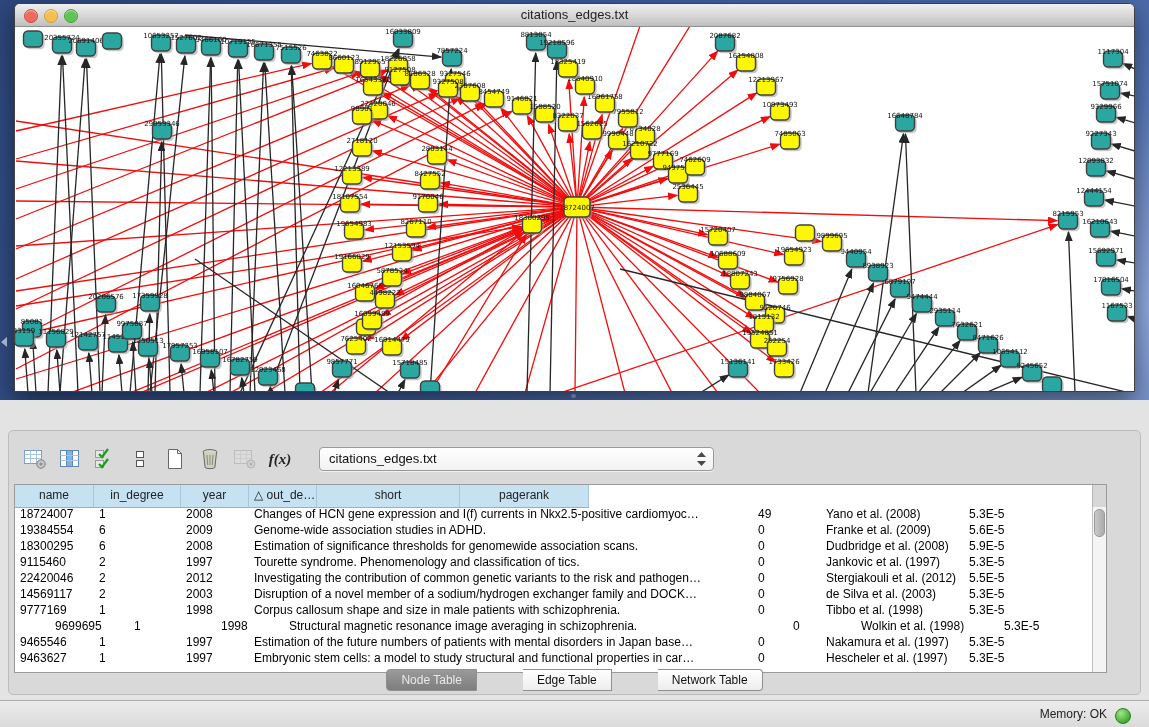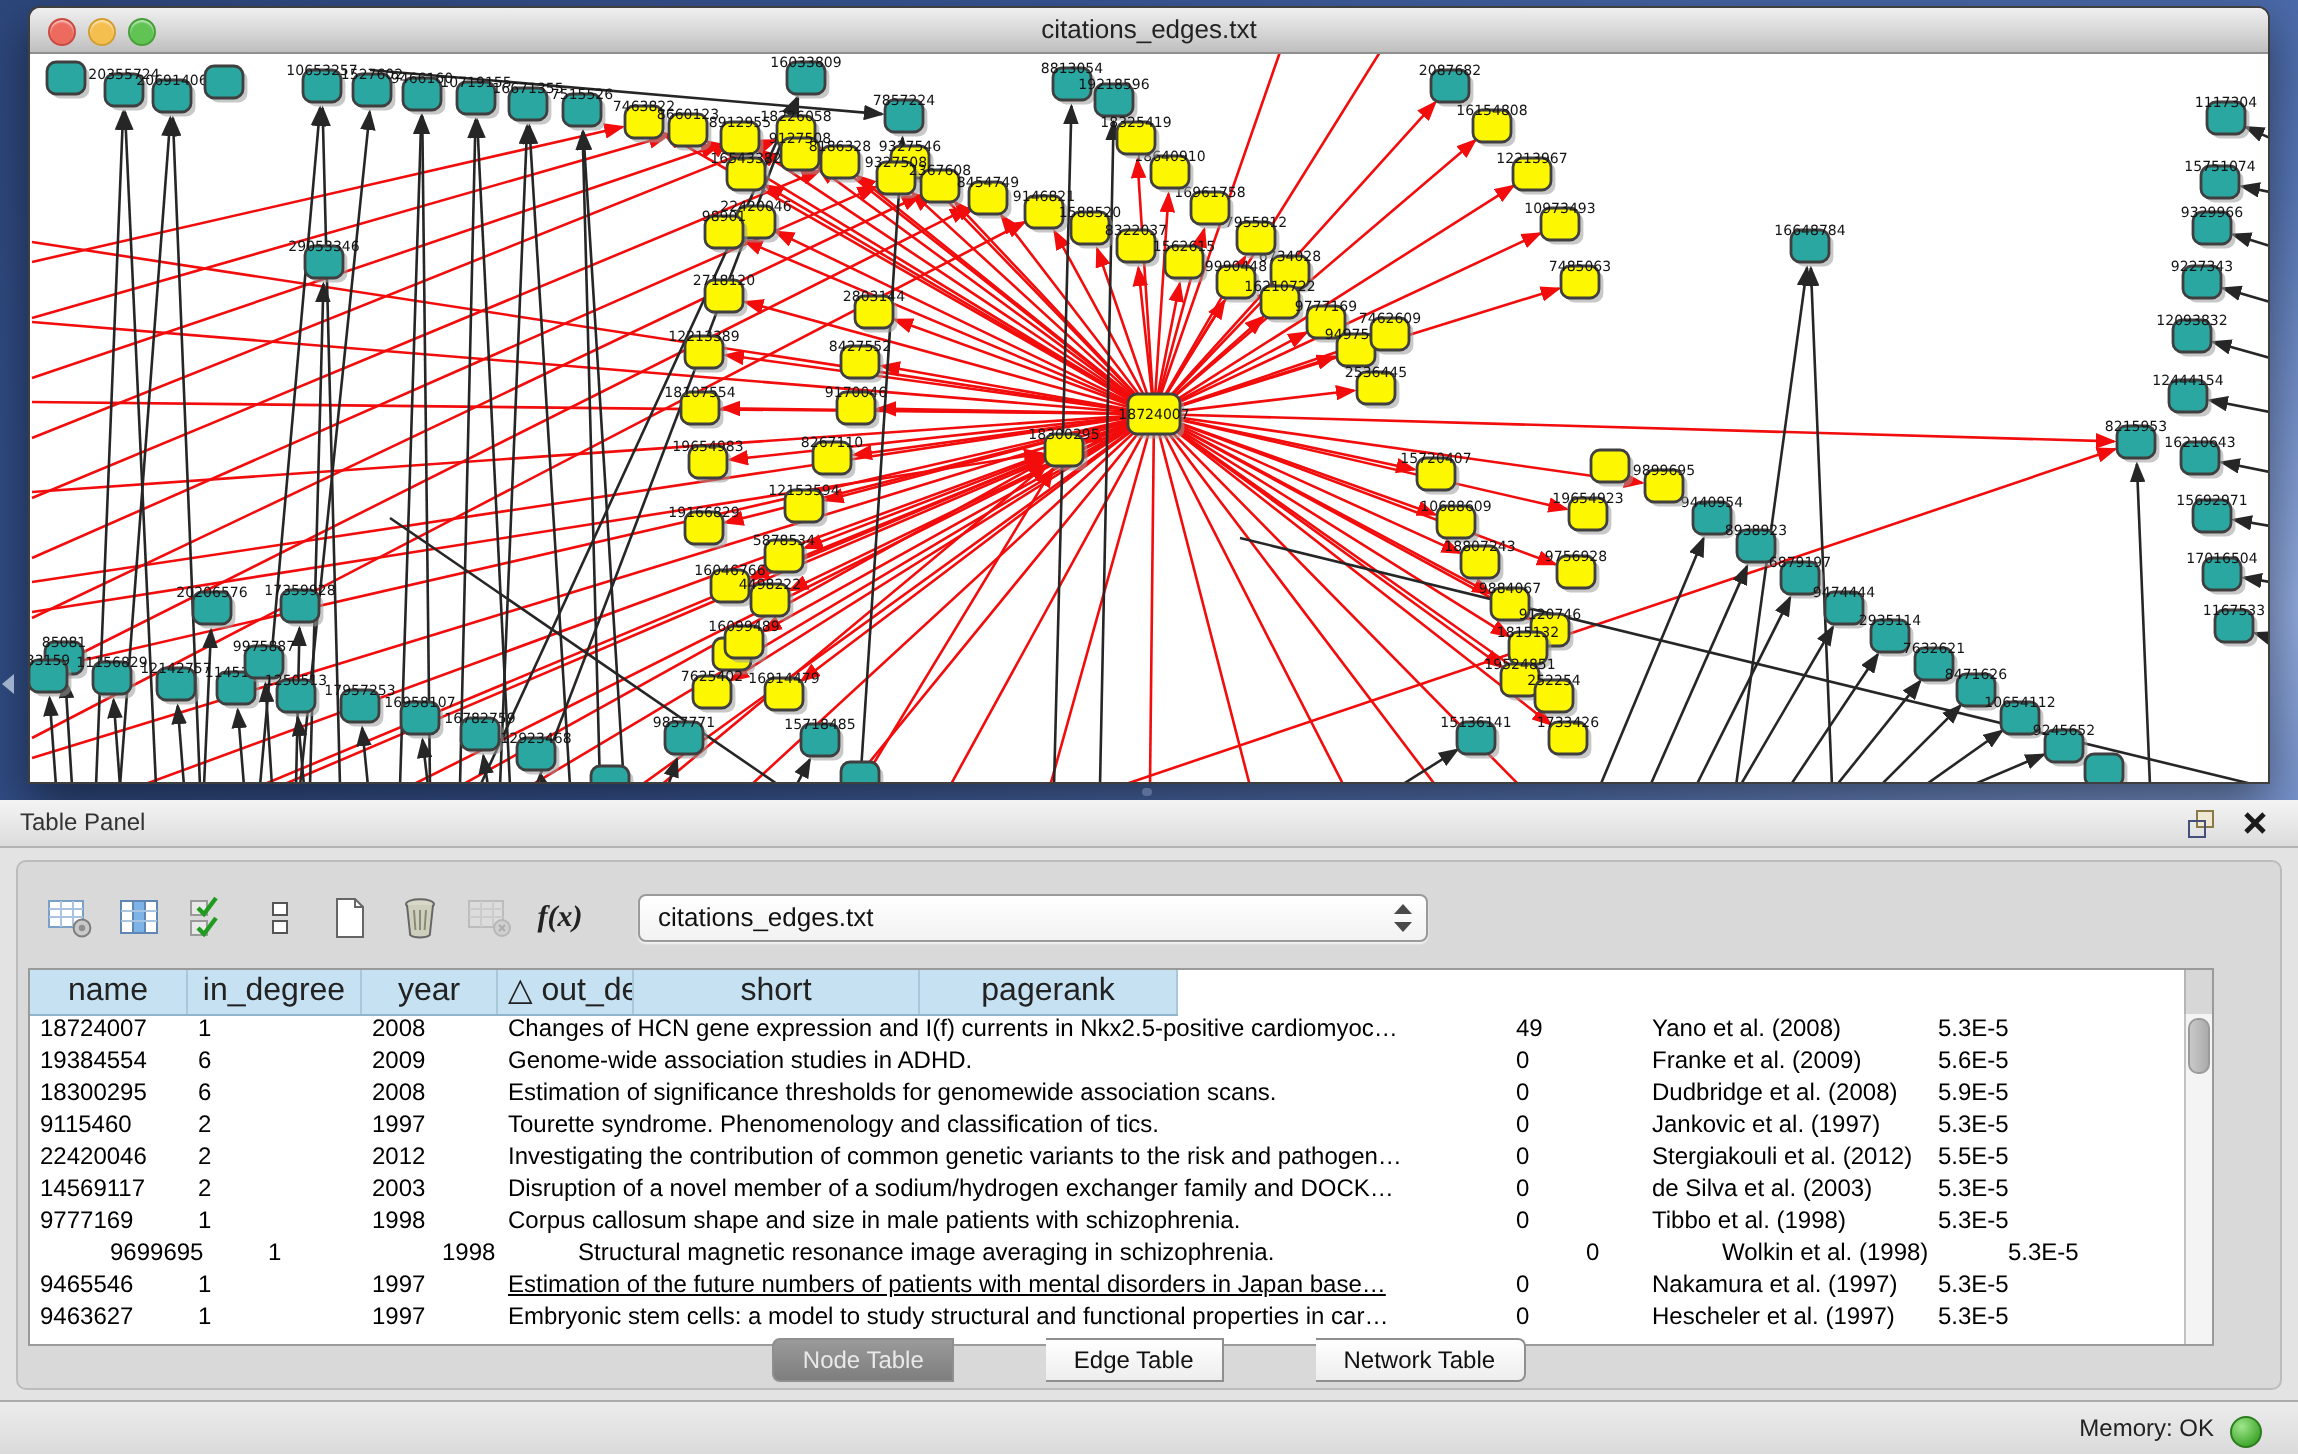--- a/index.html
+++ b/index.html
@@ -35,21 +35,21 @@
   .tb-icon{width:24px;height:24px;display:flex;align-items:center;justify-content:center;}
   .tb-fx{font-family:"Liberation Serif",serif;font-style:italic;font-weight:bold;font-size:15px;color:#222;}
   .dropdown{margin-left:16px;width:393px;height:22px;background:linear-gradient(#ffffff,#f2f2f2);
     border:1px solid #9a9a9a;border-radius:4px;position:relative;box-shadow:0 1px 1px rgba(255,255,255,.7);}
   .dropdown .val{position:absolute;left:9px;top:0;height:22px;line-height:22px;font-size:13px;color:#111;}
   .dropdown .arrows{position:absolute;right:7px;top:4px;}
   
   .datatable{position:absolute;left:5px;top:53px;width:1091px;height:187px;background:#fff;
     border:1px solid #9a9a9a;overflow:hidden;}
   .thead{position:absolute;left:0;top:0;height:22px;display:flex;background:#c6e2f2;border-bottom:1px solid #8fb4cc;}
-  .th{box-sizing:border-box;height:22px;line-height:21px;font-size:16px;color:#222;text-align:center;
+  .th{box-sizing:border-box;height:22px;line-height:21px;font-size:12px;color:#222;text-align:center;
     border-right:1px solid #a9c7da;overflow:hidden;white-space:nowrap;}
   .trow{position:absolute;left:0;display:flex;height:16px;}
   .td{box-sizing:border-box;height:16px;line-height:15px;font-size:12px;color:#000;padding-left:5px;
     overflow:hidden;white-space:nowrap;}
   .vscroll{position:absolute;right:0;top:22px;bottom:0;width:13px;background:#f4f4f4;border-left:1px solid #c2c2c2;}
   .vthumb{position:absolute;left:1px;top:2px;width:9px;height:26px;border-radius:5px;
     background:linear-gradient(90deg,#c9c9c9,#ababab);border:1px solid #9a9a9a;}
   .scorner{position:absolute;right:0;top:0;width:13px;height:22px;background:#d7d7d7;border-left:1px solid #b5b5b5;}
   
   .tabs{position:absolute;left:0;right:0;bottom:3px;display:flex;justify-content:center;gap:46px;}
@@ -606,35 +606,20 @@
           <rect x="797.7" y="226.2" width="19" height="16" rx="4.5" fill="#9a9a9a" opacity="0.55"></rect>
           <rect x="795.5" y="224" width="19" height="16" rx="4.5" fill="#fdf701" stroke="#3f3f3f" stroke-width="1.4"></rect>
         </svg>
     </div>
   </div>
 
   <div class="left-marker"></div>
   <div class="splitter-dot"></div>
 
   <div class="table-panel">
-    <div class="tp-header">
-      <div class="tp-title">Table Panel</div>
-      <div class="tp-float">
-        <svg width="16" height="16">
-          <rect x="5.5" y="1.5" width="8" height="8" fill="#efe8d2" stroke="#8a7a4a" stroke-width="1"></rect>
-          <rect x="1.5" y="6.5" width="8" height="8" fill="none" stroke="#44507a" stroke-width="1"></rect>
-        </svg>
-      </div>
-      <div class="tp-close">
-        <svg width="15" height="15">
-          <line x1="3" y1="3" x2="12" y2="12" stroke="#1a1a1a" stroke-width="2.4"></line>
-          <line x1="12" y1="3" x2="3" y2="12" stroke="#1a1a1a" stroke-width="2.4"></line>
-        </svg>
-      </div>
-    </div>
 
     <div class="tp-inset">
       <div class="toolbar" id="toolbar">
           <div class="tb-icon">
             <svg width="24" height="22">
               <rect x="1.5" y="2.5" width="17" height="13" fill="#fff" stroke="#7aa0c8"></rect>
               <path d="M1.5 6.5h17M1.5 10.5h17M7.5 2.5v13M13.5 2.5v13" stroke="#a9c4e0" fill="none"></path>
               <circle cx="18" cy="16" r="4.2" fill="#c9c9c9" stroke="#7d7d7d"></circle>
               <circle cx="18" cy="16" r="1.6" fill="#8e8e8e"></circle>
             </svg>
@@ -772,21 +757,21 @@
               <div class="td" style="width: 68px;">1998</div>
               <div class="td" style="width: 504px;">Structural magnetic resonance image averaging in schizophrenia.</div>
               <div class="td" style="width: 68px;">0</div>
               <div class="td" style="width: 143px;">Wolkin et al. (1998)</div>
               <div class="td" style="width: 129px;">5.3E-5</div>
             </div>
             <div class="trow" style="top: 150px;">
               <div class="td" style="width: 79px;">9465546</div>
               <div class="td" style="width: 87px;">1</div>
               <div class="td" style="width: 68px;">1997</div>
-              <div class="td" style="width: 504px; text-decoration: underline;">Estimation of the future numbers of patients with mental disorders in Japan base…</div>
+              <div class="td" style="width: 504px;">Estimation of the future numbers of patients with mental disorders in Japan base…</div>
               <div class="td" style="width: 68px;">0</div>
               <div class="td" style="width: 143px;">Nakamura et al. (1997)</div>
               <div class="td" style="width: 129px;">5.3E-5</div>
             </div>
             <div class="trow" style="top: 166px;">
               <div class="td" style="width: 79px;">9463627</div>
               <div class="td" style="width: 87px;">1</div>
               <div class="td" style="width: 68px;">1997</div>
               <div class="td" style="width: 504px;">Embryonic stem cells: a model to study structural and functional properties in car…</div>
               <div class="td" style="width: 68px;">0</div>

